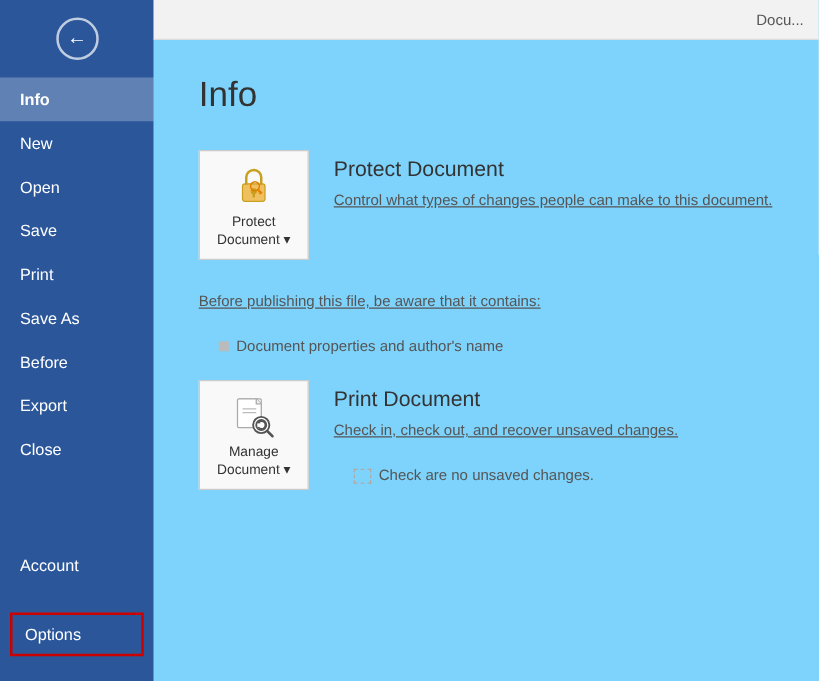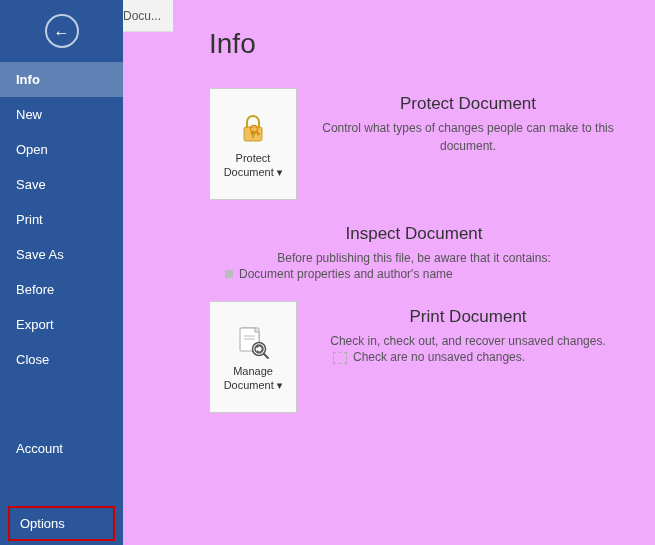--- a/index.html
+++ b/index.html
@@ -57,40 +57,39 @@
       font-weight: 400;
     }
 
     .nav-item.active {
       background: rgba(255,255,255,0.25);
       font-weight: 600;
     }
 
     .nav-item.options-item {
       border: 2px solid #c00;
-      margin: 4px 8px;
+      margin: 20px 8px;
       padding: 8px 10px;
     }
 
     .nav-spacer {
       flex: 1;
     }
 
     .nav-bottom {
       display: flex;
       flex-direction: column;
-      gap: 36px;
     }
 
     
     .main-area {
       flex: 1;
       display: flex;
-      flex-direction: row;
-      background: #f0abfc;
+      flex-direction: column;
+      background: #7dd3fc;
     }
 
     .top-bar {
       background: #f2f2f2;
       height: 32px;
       display: flex;
       align-items: center;
       justify-content: flex-end;
       padding-right: 12px;
       border-bottom: 1px solid #ddd;
@@ -119,21 +118,21 @@
     .info-card {
       display: flex;
       align-items: flex-start;
       margin-bottom: 18px;
       background: transparent;
     }
 
     .card-icon-box {
       width: 88px;
       min-width: 88px;
-      height: 112px;
+      height: 88px;
       border: 1px solid #ccc;
       background: #f9f9f9;
       display: flex;
       flex-direction: column;
       align-items: center;
       justify-content: center;
       margin-right: 20px;
       cursor: pointer;
       font-size: 11px;
       color: #333;
@@ -143,38 +142,38 @@
 
     .card-label {
       font-size: 11px;
       color: #333;
       line-height: 1.3;
     }
 
     .card-content {
       flex: 1;
       padding-top: 6px;
-      text-align: center;
     }
 
     .card-title {
       font-size: 17px;
       font-weight: 400;
       color: #333;
       margin-bottom: 5px;
     }
 
     .card-desc {
       font-size: 12px;
       color: #555;
       line-height: 1.5;
+      text-decoration: underline;
     }
 
     .card-list {
-      margin-top: 0;
+      margin-top: 20px;
       padding-left: 16px;
       list-style: none;
     }
 
     .card-list-item {
       display: flex;
       align-items: flex-start;
       font-size: 12px;
       color: #555;
       gap: 6px;
@@ -264,21 +263,20 @@
         <span class="card-label">Protect<br>Document ▾</span>
       </div>
       <div class="card-content">
         <div class="card-title">Protect Document</div>
         <div class="card-desc">Control what types of changes people can make to this document.</div>
       </div>
     </div>
 
     <div class="info-card">
       <div class="card-content">
-        <div class="card-title">Inspect Document</div>
         <div class="card-desc">Before publishing this file, be aware that it contains:</div>
         <ul class="card-list">
           <li class="card-list-item">
             <span class="bullet-square"></span>
             <span>Document properties and author's name</span>
           </li>
         </ul>
       </div>
     </div>
 

